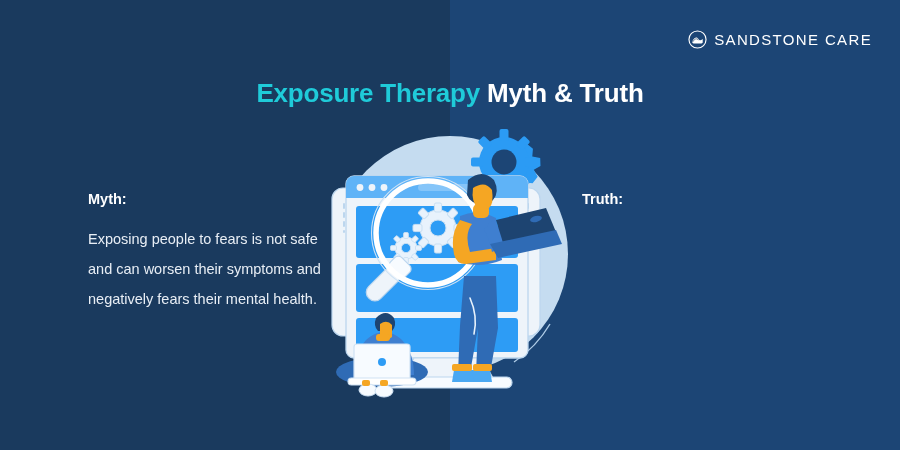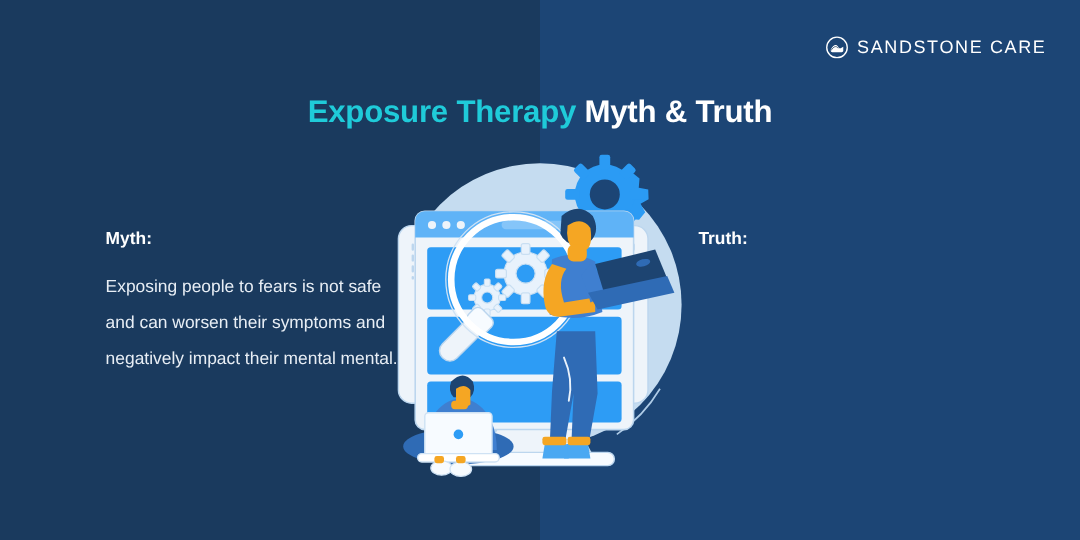--- a/index.html
+++ b/index.html
@@ -127,21 +127,21 @@
     <span class="logo-text">SANDSTONE CARE</span>
   </div>
 
   <div class="title">
     <span class="accent">Exposure Therapy</span>
     <span class="plain">Myth &amp; Truth</span>
   </div>
 
   <div class="col col-left">
     <p class="col-label">Myth:</p>
-    <p class="col-body">Exposing people to fears is not safe and can worsen their symptoms and negatively impact their mental mental.</p>
+    <p class="col-body">Exposing people to fears is not safe and can worsen their symptoms and negatively fears their mental health.</p>
   </div>
 
   <div class="col col-right">
     <p class="col-label">Truth:</p>
   </div>
 
   <div class="illus">
     <svg viewBox="0 0 264 270" xmlns="http://www.w3.org/2000/svg">
 
       <ellipse cx="132" cy="126" rx="118" ry="118" fill="#c5dcf0"></ellipse>

